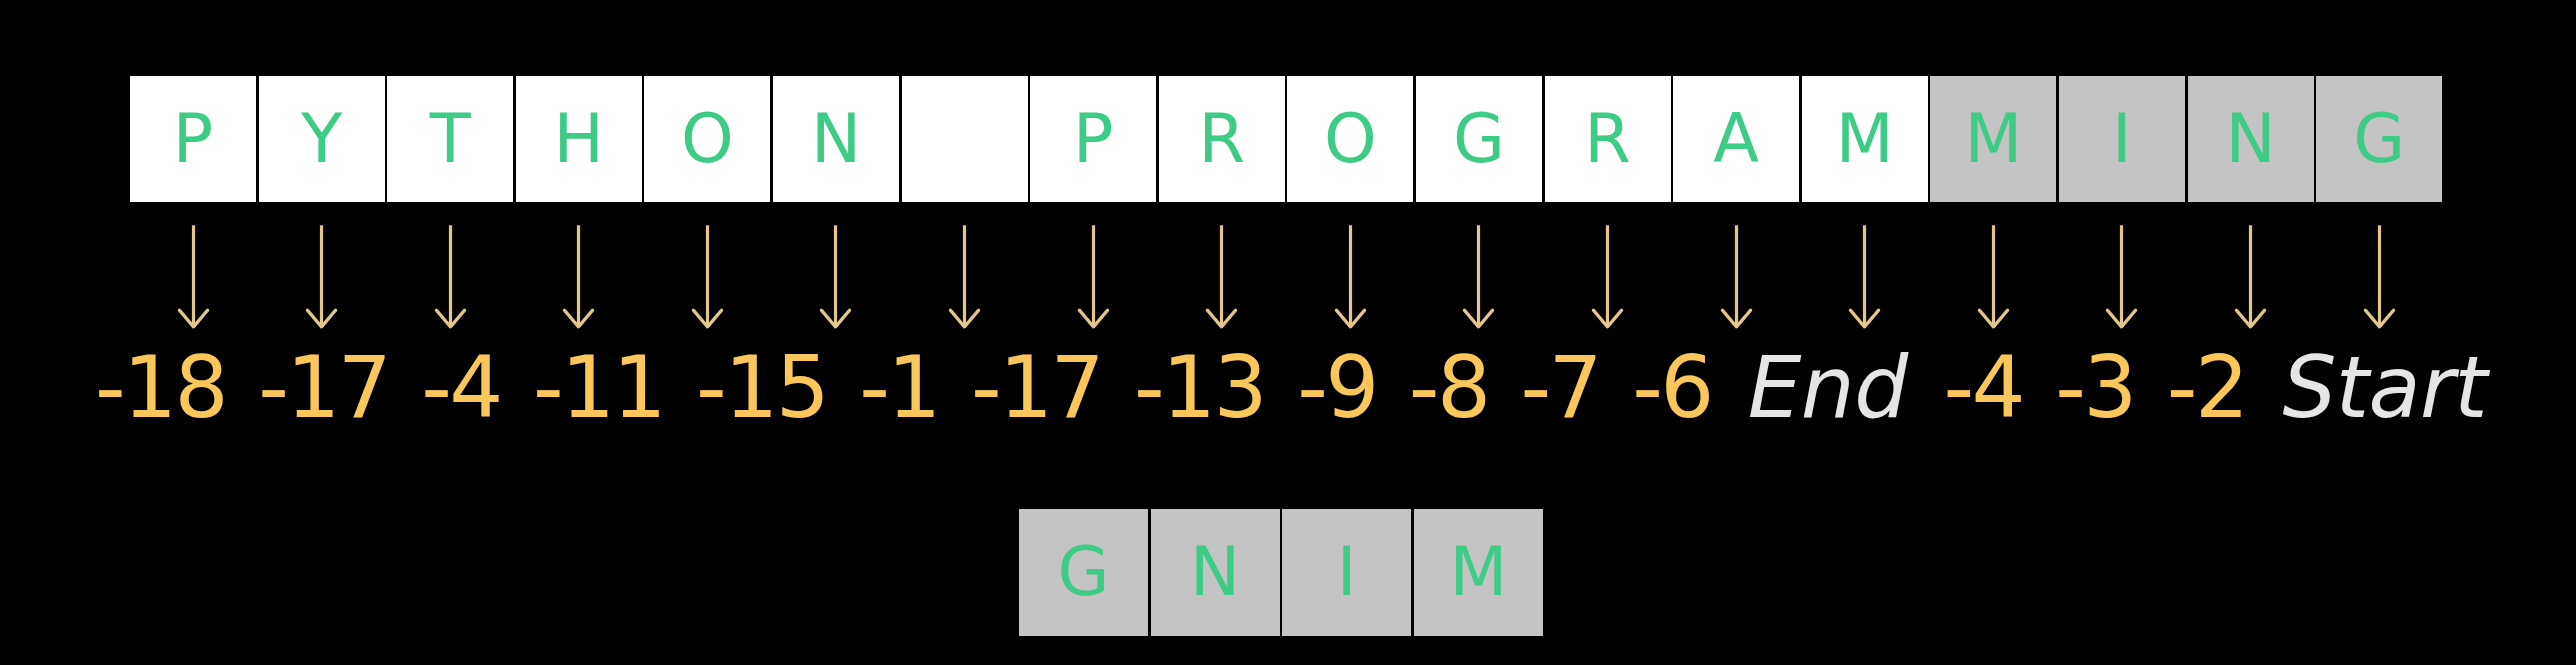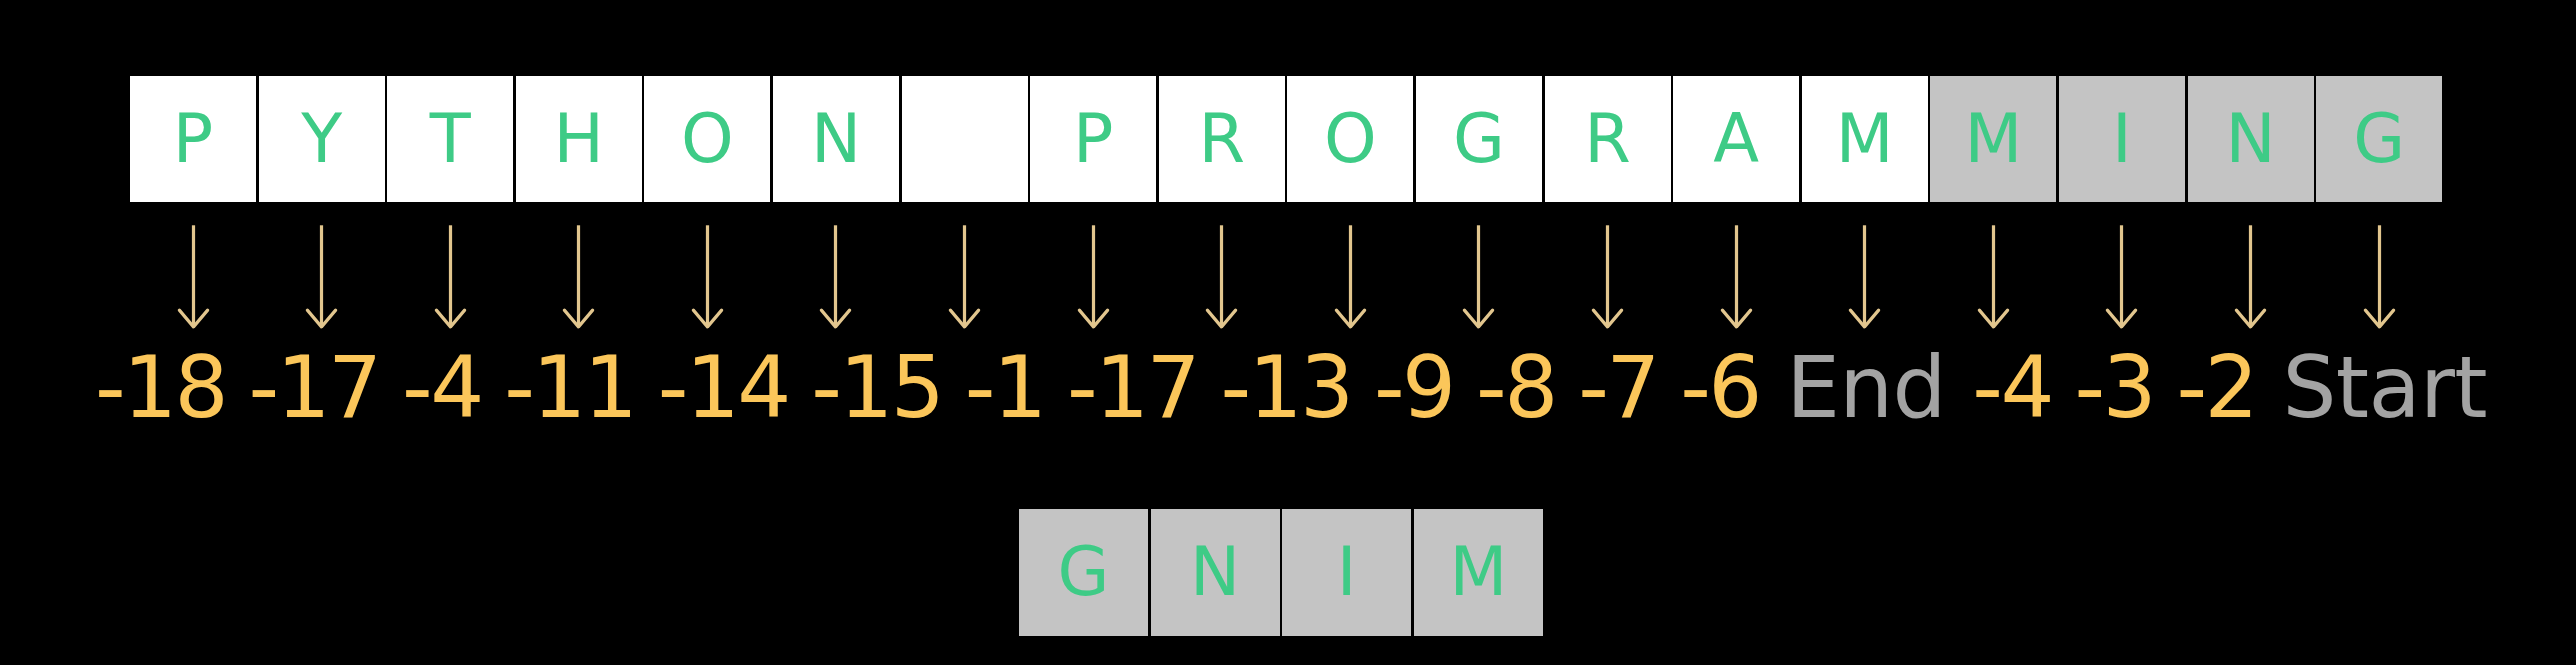--- a/index.html
+++ b/index.html
@@ -74,23 +74,24 @@
     justify-content: space-between;
     white-space: nowrap;
   }
   .index-label {
     font-size: 85px;
     line-height: 1;
     color: #fbc65a;
     letter-spacing: -2.6px;
   }
   .index-label.keyword {
-    color: #a3a3a3;
+    color: #e5e5e5;
     letter-spacing: -0.6px;
     padding: 0 3.9px;
+    font-style: italic;
   }
 
   
   #result-row {
     position: absolute;
     left: 1019px;
     top: 509px;
     width: 527px;
     height: 127px;
     display: flex;
@@ -243,21 +244,20 @@
         <polyline points="8,134 30,160 52,134" fill="none" stroke="#e2c68e" stroke-width="5" stroke-linecap="round" stroke-linejoin="round"></polyline>
       </svg>
     </div>
   </div>
 
 <div id="label-row">
     <span class="index-label">-18</span>
     <span class="index-label">-17</span>
     <span class="index-label">-4</span>
     <span class="index-label">-11</span>
-    <span class="index-label">-14</span>
     <span class="index-label">-15</span>
     <span class="index-label">-1</span>
     <span class="index-label">-17</span>
     <span class="index-label">-13</span>
     <span class="index-label">-9</span>
     <span class="index-label">-8</span>
     <span class="index-label">-7</span>
     <span class="index-label">-6</span>
     <span class="index-label keyword">End</span>
     <span class="index-label">-4</span>

